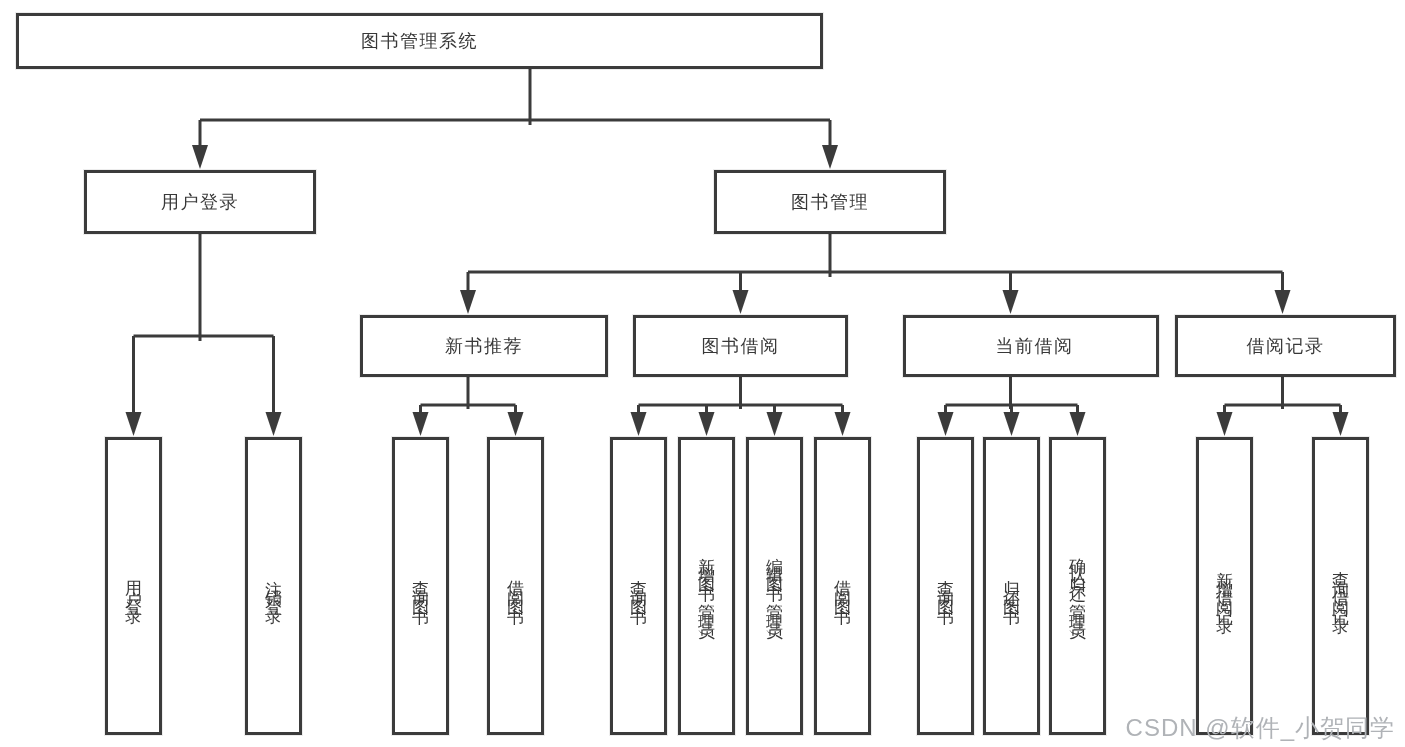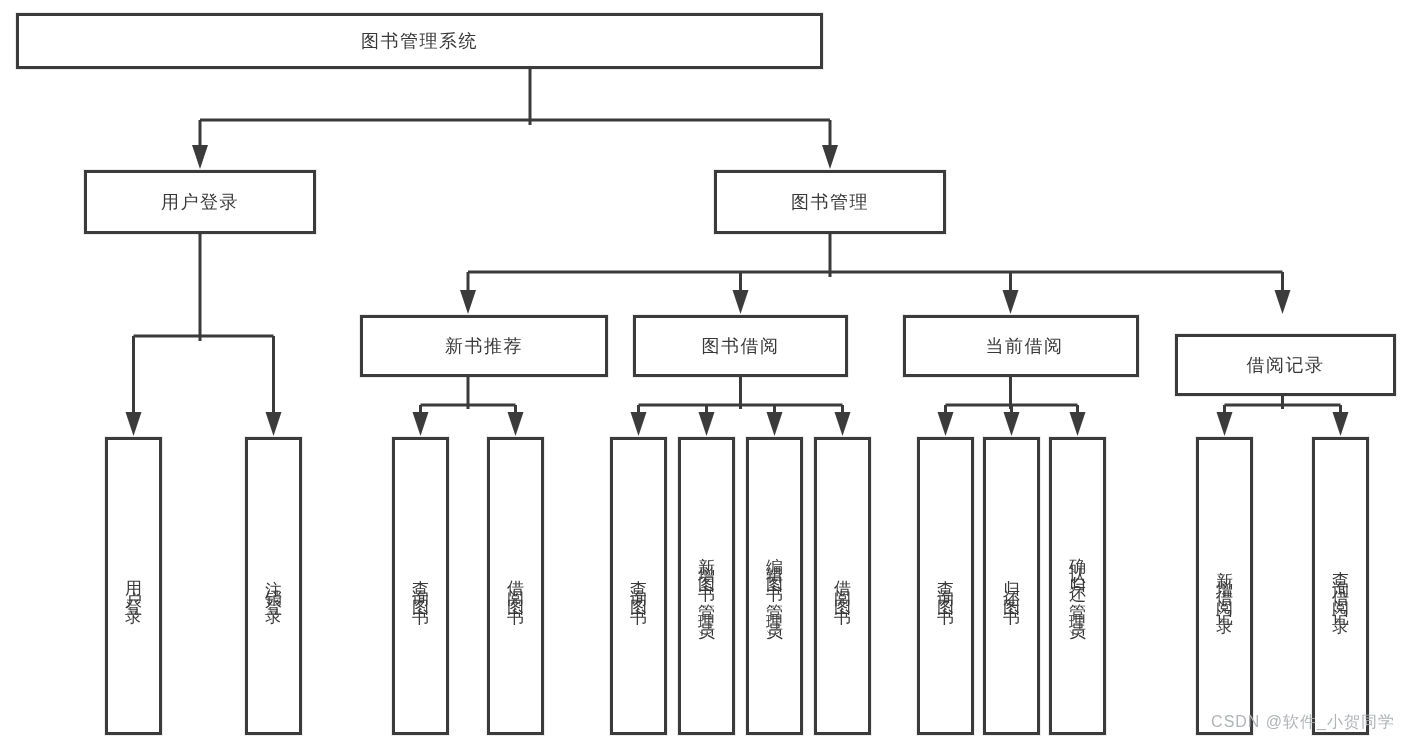--- a/index.html
+++ b/index.html
@@ -43,41 +43,41 @@
     text-align: center;
   }
   
   .root          { left: 16px;  top: 13px;  width: 807px; height: 56px; }
   
   .n-user-login  { left: 84px;  top: 170px; width: 232px;  height: 64px; }
   .n-book-mgmt   { left: 714px; top: 170px; width: 232px;  height: 64px; text-align: center; }
   
   .n-new-book    { left: 360px;  top: 315px; width: 248px; }
   .n-book-borrow { left: 633px;  top: 315px; width: 215px; }
-  .n-cur-borrow  { left: 903px;  top: 315px; width: 236px; padding-left: 7px; }
-  .n-records     { left: 1175px; top: 334px; width: 221px; }
+  .n-cur-borrow  { left: 903px;  top: 315px; width: 256px; padding-left: 7px; }
+  .n-records     { left: 1175px; top: 315px; width: 221px; }
   
   .lf-a1 { left: 105px; }
   .lf-a2 { left: 245px; }
   .lf-b1 { left: 392px; }
   .lf-b2 { left: 487px; }
   .lf-c1 { left: 610px; }
   .lf-c2 { left: 678px; }
   .lf-c3 { left: 746px; }
   .lf-c4 { left: 814px; }
   .lf-d1 { left: 917px; }
   .lf-d2 { left: 983px; }
   .lf-d3 { left: 1049px; }
   .lf-e1 { left: 1196px; }
   .lf-e2 { left: 1312px; }
   .watermark {
     position: absolute;
     top: 712px;
     right: 10px;
-    font-size: 16px;
+    font-size: 24px;
     color: #b0b3b7;
     letter-spacing: 1px;
     white-space: nowrap;
   }
 </style>
 </head>
 <body>
 
 <div class="canvas">
 

